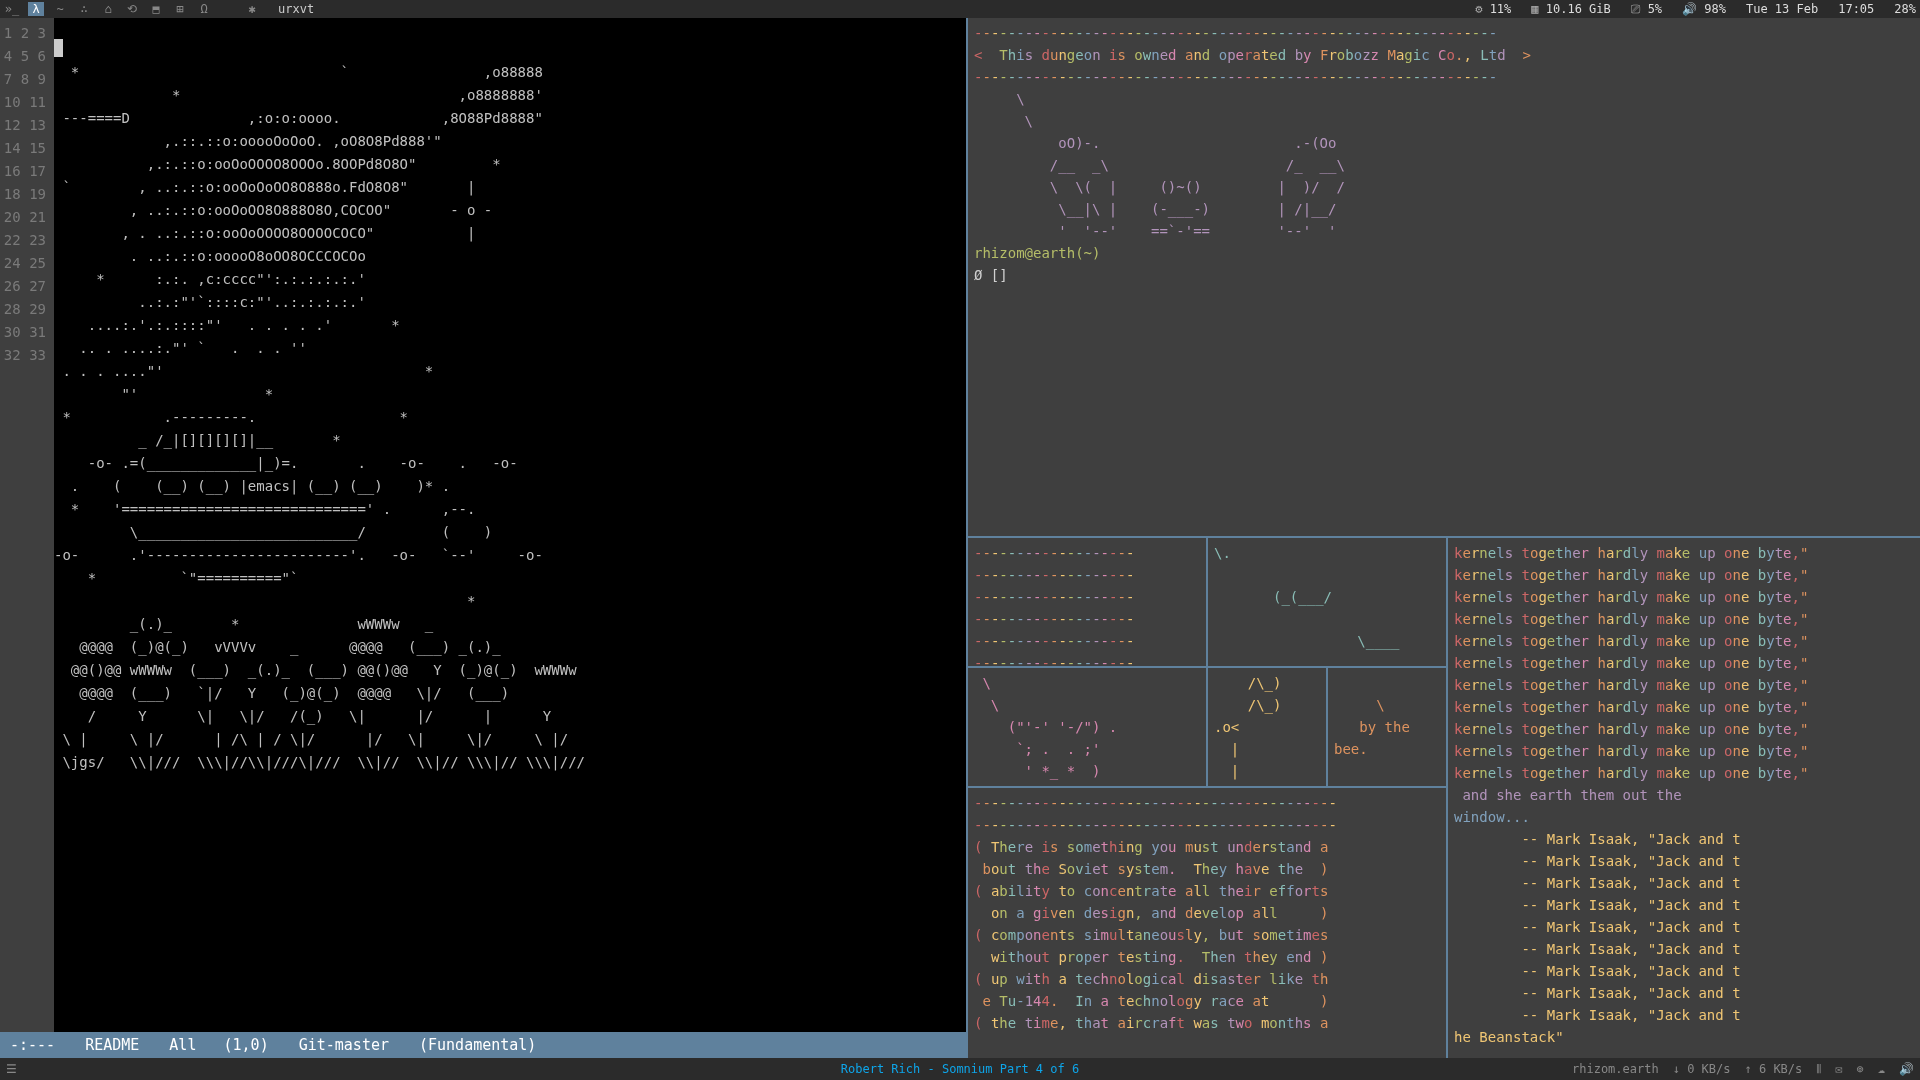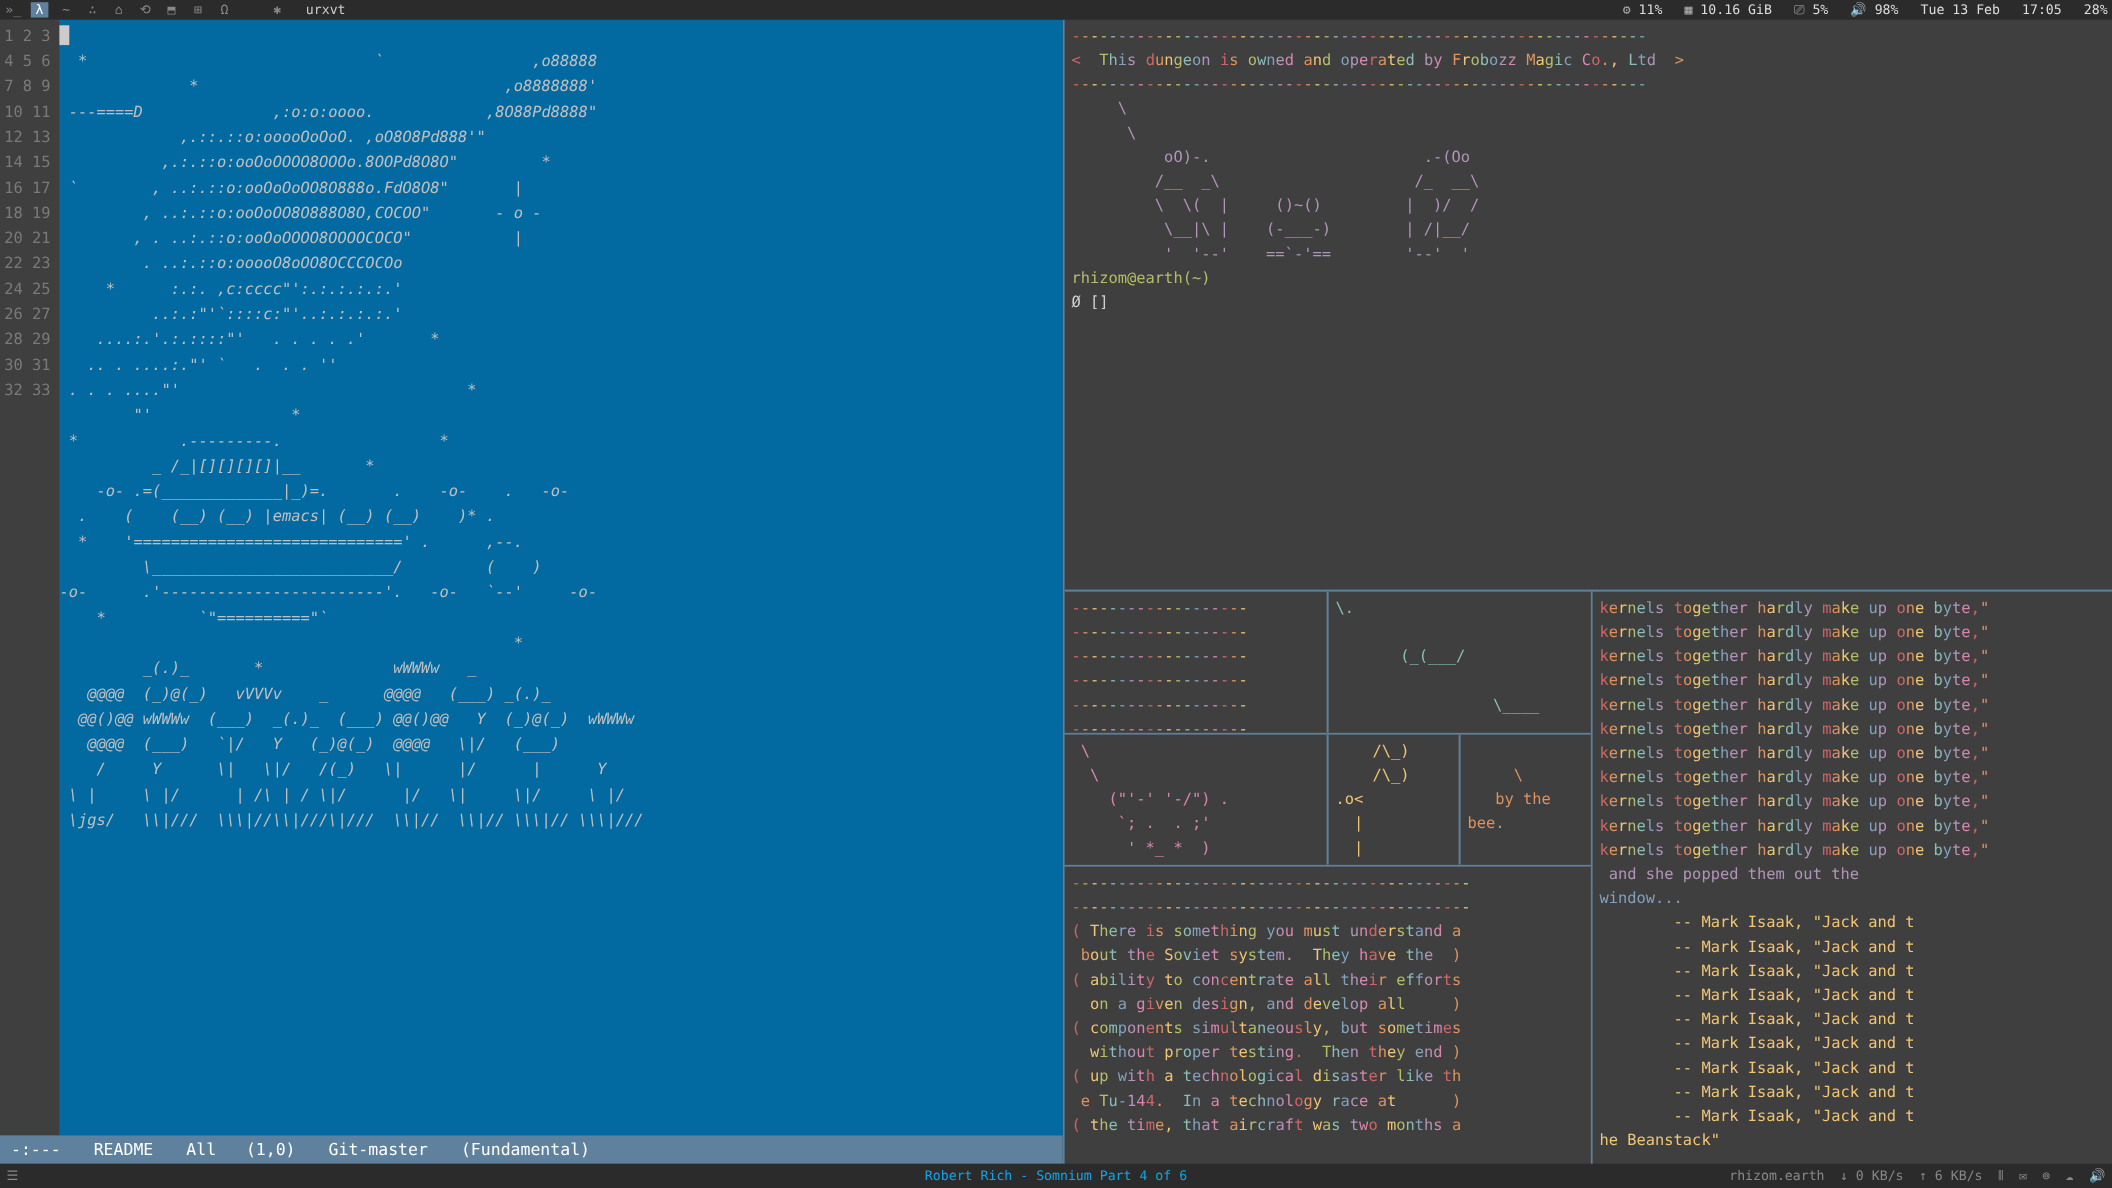--- a/index.html
+++ b/index.html
@@ -41,33 +41,32 @@
 .main {
   position:absolute; top:18px; bottom:22px; left:0; right:0;
   display:flex;
 }
 .col-left { width:968px; display:flex; flex-direction:column; border-right:2px solid #5f819d; }
 .col-right { flex:1; display:flex; flex-direction:column; }
 
 
 .emacs {
   flex:1; display:flex; position:relative;
-  background:#0369a1;
+  background:#000000;
   overflow:hidden;
 }
 .gutter {
   width:54px; background:#3f3f3f; color:#7a7a7a;
   text-align:right; padding:4px 8px 0 0;
   line-height:23px; font-size:14px;
 }
 .code {
   flex:1; white-space:pre; line-height:23px;
-  color:#c0c0c0; padding-top:4px;
+  color:#c0c0c0; padding-top:20px;
   font-size:14px;
-  font-style:italic;
 }
 .cursor { display:inline-block; width:9px; height:18px; background:#ccc; vertical-align:text-bottom; }
 .modeline {
   height:26px; background:#5f819d; color:#fff;
   display:flex; align-items:center; padding:0 10px;
   font-size:15px; gap:30px;
 }
 .modeline .seg { white-space:pre; }
 
 
@@ -267,21 +266,21 @@
 <span class="c-red">k</span><span class="c-ora">e</span><span class="c-yel">r</span><span class="c-grn">n</span><span class="c-cya">e</span><span class="c-blu">l</span><span class="c-mag">s</span><span class="c-pnk"> </span><span class="c-red">t</span><span class="c-ora">o</span><span class="c-yel">g</span><span class="c-grn">e</span><span class="c-cya">t</span><span class="c-blu">h</span><span class="c-mag">e</span><span class="c-pnk">r</span><span class="c-red"> </span><span class="c-ora">h</span><span class="c-yel">a</span><span class="c-grn">r</span><span class="c-cya">d</span><span class="c-blu">l</span><span class="c-mag">y</span><span class="c-pnk"> </span><span class="c-red">m</span><span class="c-ora">a</span><span class="c-yel">k</span><span class="c-grn">e</span><span class="c-cya"> </span><span class="c-blu">u</span><span class="c-mag">p</span><span class="c-pnk"> </span><span class="c-red">o</span><span class="c-ora">n</span><span class="c-yel">e</span><span class="c-grn"> </span><span class="c-cya">b</span><span class="c-blu">y</span><span class="c-mag">t</span><span class="c-pnk">e</span><span class="c-red">,</span><span class="c-ora">"</span>
 <span class="c-red">k</span><span class="c-ora">e</span><span class="c-yel">r</span><span class="c-grn">n</span><span class="c-cya">e</span><span class="c-blu">l</span><span class="c-mag">s</span><span class="c-pnk"> </span><span class="c-red">t</span><span class="c-ora">o</span><span class="c-yel">g</span><span class="c-grn">e</span><span class="c-cya">t</span><span class="c-blu">h</span><span class="c-mag">e</span><span class="c-pnk">r</span><span class="c-red"> </span><span class="c-ora">h</span><span class="c-yel">a</span><span class="c-grn">r</span><span class="c-cya">d</span><span class="c-blu">l</span><span class="c-mag">y</span><span class="c-pnk"> </span><span class="c-red">m</span><span class="c-ora">a</span><span class="c-yel">k</span><span class="c-grn">e</span><span class="c-cya"> </span><span class="c-blu">u</span><span class="c-mag">p</span><span class="c-pnk"> </span><span class="c-red">o</span><span class="c-ora">n</span><span class="c-yel">e</span><span class="c-grn"> </span><span class="c-cya">b</span><span class="c-blu">y</span><span class="c-mag">t</span><span class="c-pnk">e</span><span class="c-red">,</span><span class="c-ora">"</span>
 <span class="c-red">k</span><span class="c-ora">e</span><span class="c-yel">r</span><span class="c-grn">n</span><span class="c-cya">e</span><span class="c-blu">l</span><span class="c-mag">s</span><span class="c-pnk"> </span><span class="c-red">t</span><span class="c-ora">o</span><span class="c-yel">g</span><span class="c-grn">e</span><span class="c-cya">t</span><span class="c-blu">h</span><span class="c-mag">e</span><span class="c-pnk">r</span><span class="c-red"> </span><span class="c-ora">h</span><span class="c-yel">a</span><span class="c-grn">r</span><span class="c-cya">d</span><span class="c-blu">l</span><span class="c-mag">y</span><span class="c-pnk"> </span><span class="c-red">m</span><span class="c-ora">a</span><span class="c-yel">k</span><span class="c-grn">e</span><span class="c-cya"> </span><span class="c-blu">u</span><span class="c-mag">p</span><span class="c-pnk"> </span><span class="c-red">o</span><span class="c-ora">n</span><span class="c-yel">e</span><span class="c-grn"> </span><span class="c-cya">b</span><span class="c-blu">y</span><span class="c-mag">t</span><span class="c-pnk">e</span><span class="c-red">,</span><span class="c-ora">"</span>
 <span class="c-red">k</span><span class="c-ora">e</span><span class="c-yel">r</span><span class="c-grn">n</span><span class="c-cya">e</span><span class="c-blu">l</span><span class="c-mag">s</span><span class="c-pnk"> </span><span class="c-red">t</span><span class="c-ora">o</span><span class="c-yel">g</span><span class="c-grn">e</span><span class="c-cya">t</span><span class="c-blu">h</span><span class="c-mag">e</span><span class="c-pnk">r</span><span class="c-red"> </span><span class="c-ora">h</span><span class="c-yel">a</span><span class="c-grn">r</span><span class="c-cya">d</span><span class="c-blu">l</span><span class="c-mag">y</span><span class="c-pnk"> </span><span class="c-red">m</span><span class="c-ora">a</span><span class="c-yel">k</span><span class="c-grn">e</span><span class="c-cya"> </span><span class="c-blu">u</span><span class="c-mag">p</span><span class="c-pnk"> </span><span class="c-red">o</span><span class="c-ora">n</span><span class="c-yel">e</span><span class="c-grn"> </span><span class="c-cya">b</span><span class="c-blu">y</span><span class="c-mag">t</span><span class="c-pnk">e</span><span class="c-red">,</span><span class="c-ora">"</span>
 <span class="c-red">k</span><span class="c-ora">e</span><span class="c-yel">r</span><span class="c-grn">n</span><span class="c-cya">e</span><span class="c-blu">l</span><span class="c-mag">s</span><span class="c-pnk"> </span><span class="c-red">t</span><span class="c-ora">o</span><span class="c-yel">g</span><span class="c-grn">e</span><span class="c-cya">t</span><span class="c-blu">h</span><span class="c-mag">e</span><span class="c-pnk">r</span><span class="c-red"> </span><span class="c-ora">h</span><span class="c-yel">a</span><span class="c-grn">r</span><span class="c-cya">d</span><span class="c-blu">l</span><span class="c-mag">y</span><span class="c-pnk"> </span><span class="c-red">m</span><span class="c-ora">a</span><span class="c-yel">k</span><span class="c-grn">e</span><span class="c-cya"> </span><span class="c-blu">u</span><span class="c-mag">p</span><span class="c-pnk"> </span><span class="c-red">o</span><span class="c-ora">n</span><span class="c-yel">e</span><span class="c-grn"> </span><span class="c-cya">b</span><span class="c-blu">y</span><span class="c-mag">t</span><span class="c-pnk">e</span><span class="c-red">,</span><span class="c-ora">"</span>
 <span class="c-red">k</span><span class="c-ora">e</span><span class="c-yel">r</span><span class="c-grn">n</span><span class="c-cya">e</span><span class="c-blu">l</span><span class="c-mag">s</span><span class="c-pnk"> </span><span class="c-red">t</span><span class="c-ora">o</span><span class="c-yel">g</span><span class="c-grn">e</span><span class="c-cya">t</span><span class="c-blu">h</span><span class="c-mag">e</span><span class="c-pnk">r</span><span class="c-red"> </span><span class="c-ora">h</span><span class="c-yel">a</span><span class="c-grn">r</span><span class="c-cya">d</span><span class="c-blu">l</span><span class="c-mag">y</span><span class="c-pnk"> </span><span class="c-red">m</span><span class="c-ora">a</span><span class="c-yel">k</span><span class="c-grn">e</span><span class="c-cya"> </span><span class="c-blu">u</span><span class="c-mag">p</span><span class="c-pnk"> </span><span class="c-red">o</span><span class="c-ora">n</span><span class="c-yel">e</span><span class="c-grn"> </span><span class="c-cya">b</span><span class="c-blu">y</span><span class="c-mag">t</span><span class="c-pnk">e</span><span class="c-red">,</span><span class="c-ora">"</span>
 <span class="c-red">k</span><span class="c-ora">e</span><span class="c-yel">r</span><span class="c-grn">n</span><span class="c-cya">e</span><span class="c-blu">l</span><span class="c-mag">s</span><span class="c-pnk"> </span><span class="c-red">t</span><span class="c-ora">o</span><span class="c-yel">g</span><span class="c-grn">e</span><span class="c-cya">t</span><span class="c-blu">h</span><span class="c-mag">e</span><span class="c-pnk">r</span><span class="c-red"> </span><span class="c-ora">h</span><span class="c-yel">a</span><span class="c-grn">r</span><span class="c-cya">d</span><span class="c-blu">l</span><span class="c-mag">y</span><span class="c-pnk"> </span><span class="c-red">m</span><span class="c-ora">a</span><span class="c-yel">k</span><span class="c-grn">e</span><span class="c-cya"> </span><span class="c-blu">u</span><span class="c-mag">p</span><span class="c-pnk"> </span><span class="c-red">o</span><span class="c-ora">n</span><span class="c-yel">e</span><span class="c-grn"> </span><span class="c-cya">b</span><span class="c-blu">y</span><span class="c-mag">t</span><span class="c-pnk">e</span><span class="c-red">,</span><span class="c-ora">"</span>
 <span class="c-red">k</span><span class="c-ora">e</span><span class="c-yel">r</span><span class="c-grn">n</span><span class="c-cya">e</span><span class="c-blu">l</span><span class="c-mag">s</span><span class="c-pnk"> </span><span class="c-red">t</span><span class="c-ora">o</span><span class="c-yel">g</span><span class="c-grn">e</span><span class="c-cya">t</span><span class="c-blu">h</span><span class="c-mag">e</span><span class="c-pnk">r</span><span class="c-red"> </span><span class="c-ora">h</span><span class="c-yel">a</span><span class="c-grn">r</span><span class="c-cya">d</span><span class="c-blu">l</span><span class="c-mag">y</span><span class="c-pnk"> </span><span class="c-red">m</span><span class="c-ora">a</span><span class="c-yel">k</span><span class="c-grn">e</span><span class="c-cya"> </span><span class="c-blu">u</span><span class="c-mag">p</span><span class="c-pnk"> </span><span class="c-red">o</span><span class="c-ora">n</span><span class="c-yel">e</span><span class="c-grn"> </span><span class="c-cya">b</span><span class="c-blu">y</span><span class="c-mag">t</span><span class="c-pnk">e</span><span class="c-red">,</span><span class="c-ora">"</span>
 <span class="c-red">k</span><span class="c-ora">e</span><span class="c-yel">r</span><span class="c-grn">n</span><span class="c-cya">e</span><span class="c-blu">l</span><span class="c-mag">s</span><span class="c-pnk"> </span><span class="c-red">t</span><span class="c-ora">o</span><span class="c-yel">g</span><span class="c-grn">e</span><span class="c-cya">t</span><span class="c-blu">h</span><span class="c-mag">e</span><span class="c-pnk">r</span><span class="c-red"> </span><span class="c-ora">h</span><span class="c-yel">a</span><span class="c-grn">r</span><span class="c-cya">d</span><span class="c-blu">l</span><span class="c-mag">y</span><span class="c-pnk"> </span><span class="c-red">m</span><span class="c-ora">a</span><span class="c-yel">k</span><span class="c-grn">e</span><span class="c-cya"> </span><span class="c-blu">u</span><span class="c-mag">p</span><span class="c-pnk"> </span><span class="c-red">o</span><span class="c-ora">n</span><span class="c-yel">e</span><span class="c-grn"> </span><span class="c-cya">b</span><span class="c-blu">y</span><span class="c-mag">t</span><span class="c-pnk">e</span><span class="c-red">,</span><span class="c-ora">"</span>
 <span class="c-red">k</span><span class="c-ora">e</span><span class="c-yel">r</span><span class="c-grn">n</span><span class="c-cya">e</span><span class="c-blu">l</span><span class="c-mag">s</span><span class="c-pnk"> </span><span class="c-red">t</span><span class="c-ora">o</span><span class="c-yel">g</span><span class="c-grn">e</span><span class="c-cya">t</span><span class="c-blu">h</span><span class="c-mag">e</span><span class="c-pnk">r</span><span class="c-red"> </span><span class="c-ora">h</span><span class="c-yel">a</span><span class="c-grn">r</span><span class="c-cya">d</span><span class="c-blu">l</span><span class="c-mag">y</span><span class="c-pnk"> </span><span class="c-red">m</span><span class="c-ora">a</span><span class="c-yel">k</span><span class="c-grn">e</span><span class="c-cya"> </span><span class="c-blu">u</span><span class="c-mag">p</span><span class="c-pnk"> </span><span class="c-red">o</span><span class="c-ora">n</span><span class="c-yel">e</span><span class="c-grn"> </span><span class="c-cya">b</span><span class="c-blu">y</span><span class="c-mag">t</span><span class="c-pnk">e</span><span class="c-red">,</span><span class="c-ora">"</span>
-<span class="c-mag"> and she popped them out the</span>
+<span class="c-mag"> and she earth them out the</span>
 <span class="c-blu">window...</span>
 <span class="c-yel">        -- Mark Isaak, "Jack and t</span>
 <span class="c-yel">        -- Mark Isaak, "Jack and t</span>
 <span class="c-yel">        -- Mark Isaak, "Jack and t</span>
 <span class="c-yel">        -- Mark Isaak, "Jack and t</span>
 <span class="c-yel">        -- Mark Isaak, "Jack and t</span>
 <span class="c-yel">        -- Mark Isaak, "Jack and t</span>
 <span class="c-yel">        -- Mark Isaak, "Jack and t</span>
 <span class="c-yel">        -- Mark Isaak, "Jack and t</span>
 <span class="c-yel">        -- Mark Isaak, "Jack and t</span>

